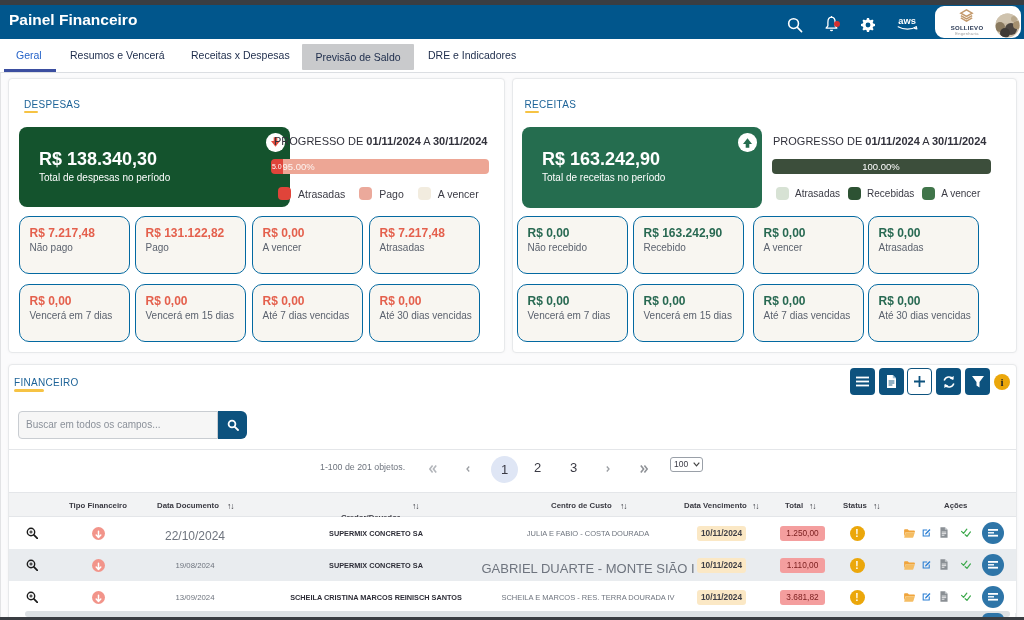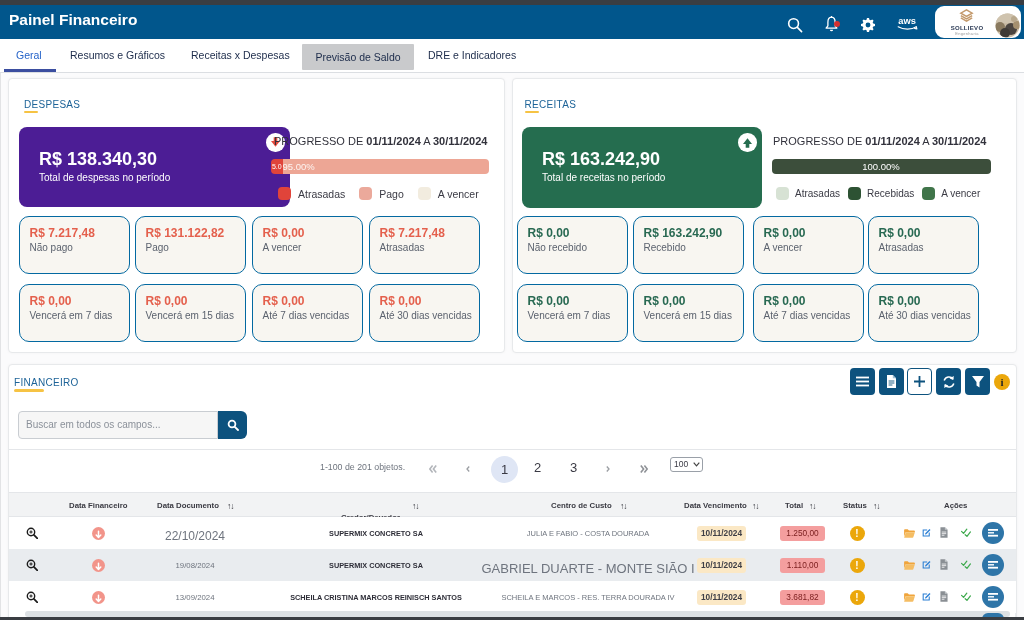--- a/index.html
+++ b/index.html
@@ -72,30 +72,30 @@
         <circle cx="16" cy="16" r="6" fill="#4b4540"></circle>
         <circle cx="22" cy="12" r="4" fill="#a5906f"></circle>
         <circle cx="10" cy="20" r="5" fill="#3e3a36"></circle>
         <circle cx="19" cy="6" r="3" fill="#b8a88d"></circle>
       </g>
     </svg>
 </div>
 
 <div class="abs" style="top:39px;left:0;width:1024px;height:34px;background:#fff;border-bottom:1px solid #dbdee2">
   <div class="abs" style="left:16px;top:10px;font-size:10.5px;font-weight:500;color:#2563c9">Geral</div>
-  <div class="abs" style="left:70px;top:10px;font-size:10.5px;font-weight:500;color:#1c2b4a">Resumos e Gráficos</div>
+  <div class="abs" style="left:70px;top:10px;font-size:10.5px;font-weight:500;color:#1c2b4a">Resumos e Vencerá</div>
   <div class="abs" style="left:191px;top:10px;font-size:10.5px;font-weight:500;color:#1c2b4a">Receitas x Despesas</div>
   <div class="abs" style="left:302px;top:4.5px;width:112px;height:26.5px;background:#c9cacc;border-radius:1px;text-align:center;line-height:26px;font-size:10.5px;font-weight:500;color:#1c2b4a">Previsão de Saldo</div>
   <div class="abs" style="left:428px;top:10px;font-size:10.5px;font-weight:500;color:#1c2b4a">DRE e Indicadores</div>
   <div class="abs" style="left:4px;top:29.5px;width:52px;height:3.5px;background:#3b4ea0"></div>
 </div>
 
 <div class="panel" style="left:8px;top:78px;width:497px;height:275px">
   <div class="abs" style="left:15px;top:17.5px;line-height:11px"><span class="sec-title">DESPESAS</span><div class="yline" style="width:14px;margin-top:1px"></div></div>
-  <div class="bigcard" style="left:10px;top:48px;width:271px;height:80px;background:#4c1d95">
+  <div class="bigcard" style="left:10px;top:48px;width:271px;height:80px;background:#14532d">
     <div class="circ-ic" style="right:5.5px;top:6px;width:18.5px;height:18.5px">
         <svg width="13" height="13" viewBox="0 0 13 13">
           <path d="M4.7 1.2 H8.3 V5 H11 L6.5 10.8 L2 5 H4.7 Z" fill="#e74c3e"></path>
         </svg>
       </div>
     <div class="abs" style="left:20px;top:22px">
         <div class="amt">R$ 138.340,30</div>
         <div class="cap">Total de despesas no período</div>
       </div>
   </div>
@@ -273,21 +273,21 @@
       <g fill="none" stroke="#8f9297" stroke-width="1.6">
         <path d="M.8 .6 L3.6 4 L.8 7.4"></path>
         <path d="M4.4 .6 L7.2 4 L4.4 7.4"></path>
       </g>
     </svg>
   <div class="abs" style="left:661px;top:92px;width:33px;height:15px;border:1px solid #9aa0a8;border-radius:3px;font-size:8.5px;color:#3a3a44;line-height:13px;padding:0 2px 0 3px">100<svg style="float:right;margin-top:3.5px" width="7" height="5" viewBox="0 0 7 5">
         <path d="M.7.7 L3.5 3.8 L6.3.7" fill="none" stroke="#444" stroke-width="1.2"></path>
       </svg></div>
 
   <div class="abs" style="left:0;top:127px;width:1007px;height:25px;background:#f2f3f4;border-top:1px solid #e4e6e9;border-bottom:1px solid #e4e6e9">
-    <span class="abs th" style="left:60px;top:8px">Data Financeiro</span>
+    <span class="abs th" style="left:60px;top:8px">Tipo Financeiro</span>
     <span class="abs th" style="left:148px;top:8px">Data Documento</span>
       <span class="abs sort" style="left:218px;top:8px">↑↓</span>
     <span class="abs th" style="left:332px;top:20px">Credor/Devedor</span>
       <span class="abs sort" style="left:403px;top:8px">↑↓</span>
     <span class="abs th" style="left:542px;top:8px">Centro de Custo</span>
       <span class="abs sort" style="left:611px;top:8px">↑↓</span>
     <span class="abs th" style="left:675px;top:8px">Data Vencimento</span>
       <span class="abs sort" style="left:743px;top:8px">↑↓</span>
     <span class="abs th" style="left:776px;top:8px">Total</span>
       <span class="abs sort" style="left:800px;top:8px">↑↓</span>

